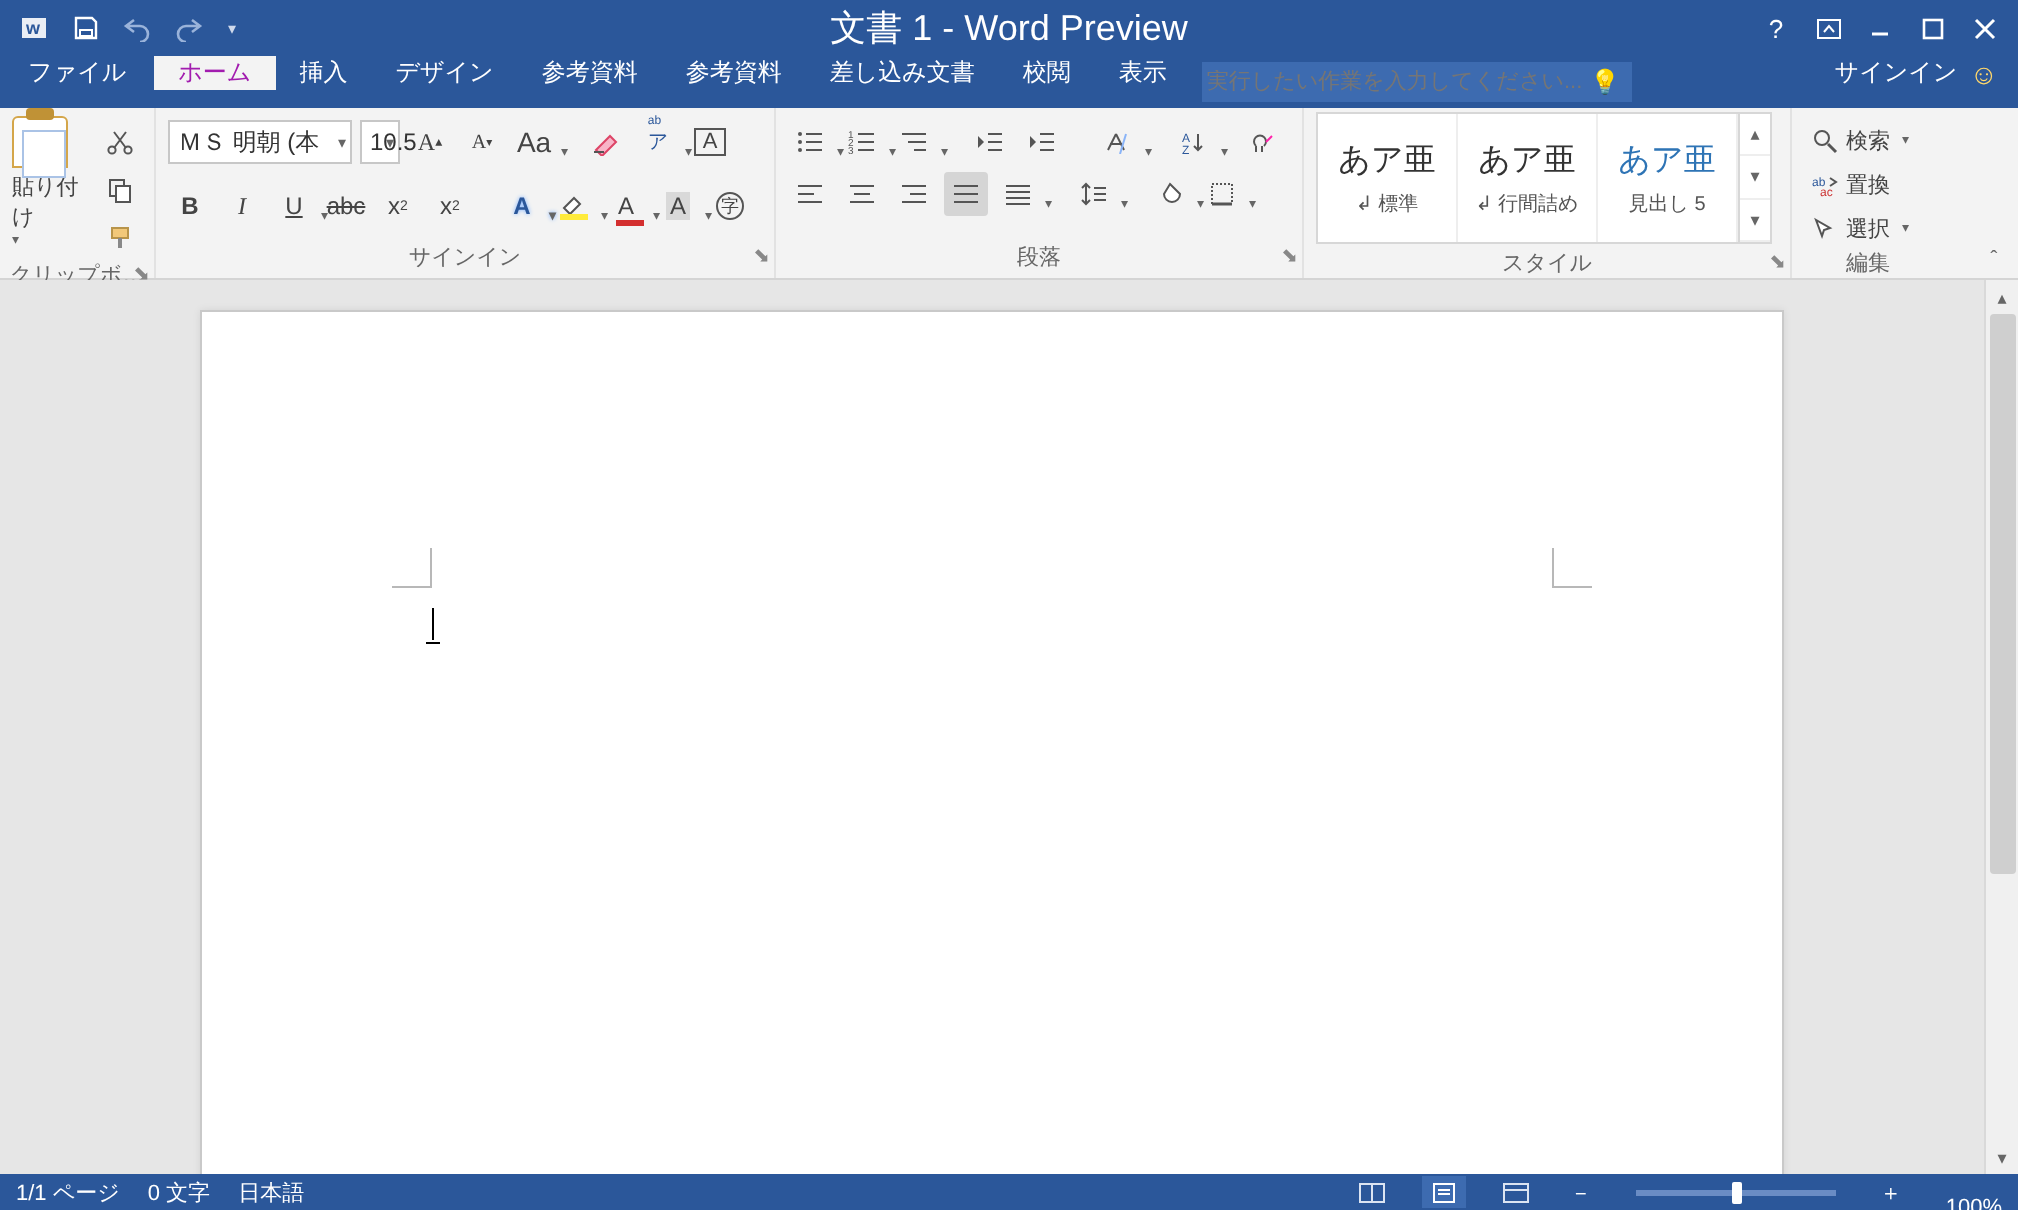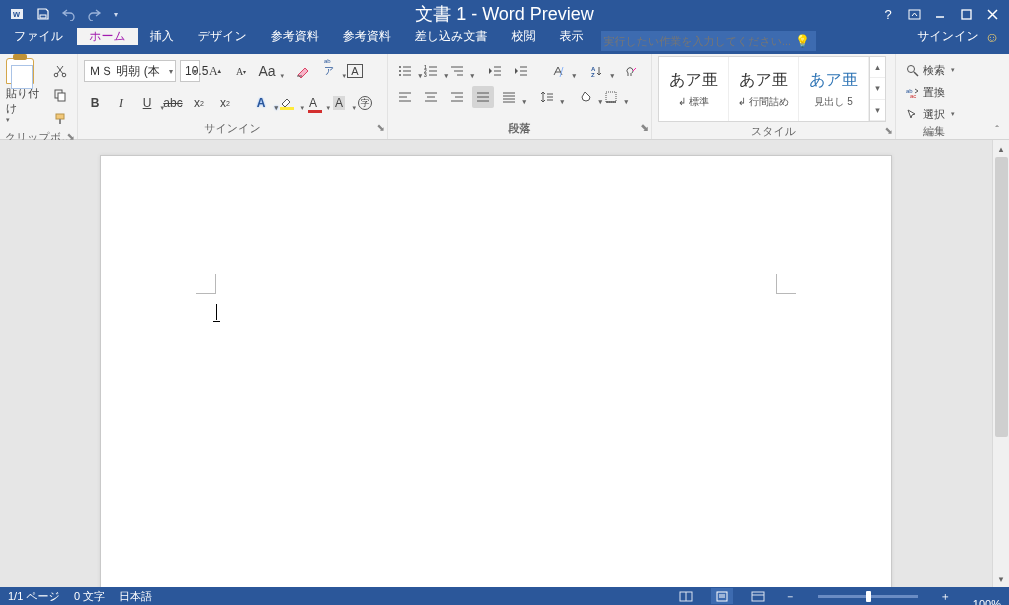--- a/index.html
+++ b/index.html
@@ -259,21 +259,21 @@
             <span style="background:#d9d9d9;padding:0 2px;">A</span>
           </div>
         <div class="icon-btn">
             <span style="border:1px solid #555;border-radius:50%;width:14px;height:14px;display:flex;align-items:center;justify-content:center;font-size:9px;">字</span>
           </div>
       </div>
     </div>
     <div class="label"><span>サインイン</span><span class="launcher">⬊</span></div>
   </div>
 
-  <div class="group" style="width:264px;font-weight:bold;">
+  <div class="group" style="width:264px;">
     <div class="body col" style="padding-top:6px;">
       <div class="para-row">
         <div class="icon-btn drop">
             <svg width="14" height="12">
               <circle cx="2" cy="2" r="1" fill="#555"></circle>
               <line x1="5" y1="2" x2="13" y2="2" stroke="#555"></line>
               <circle cx="2" cy="6" r="1" fill="#555"></circle>
               <line x1="5" y1="6" x2="13" y2="6" stroke="#555"></line>
               <circle cx="2" cy="10" r="1" fill="#555"></circle>
               <line x1="5" y1="10" x2="13" y2="10" stroke="#555"></line>

